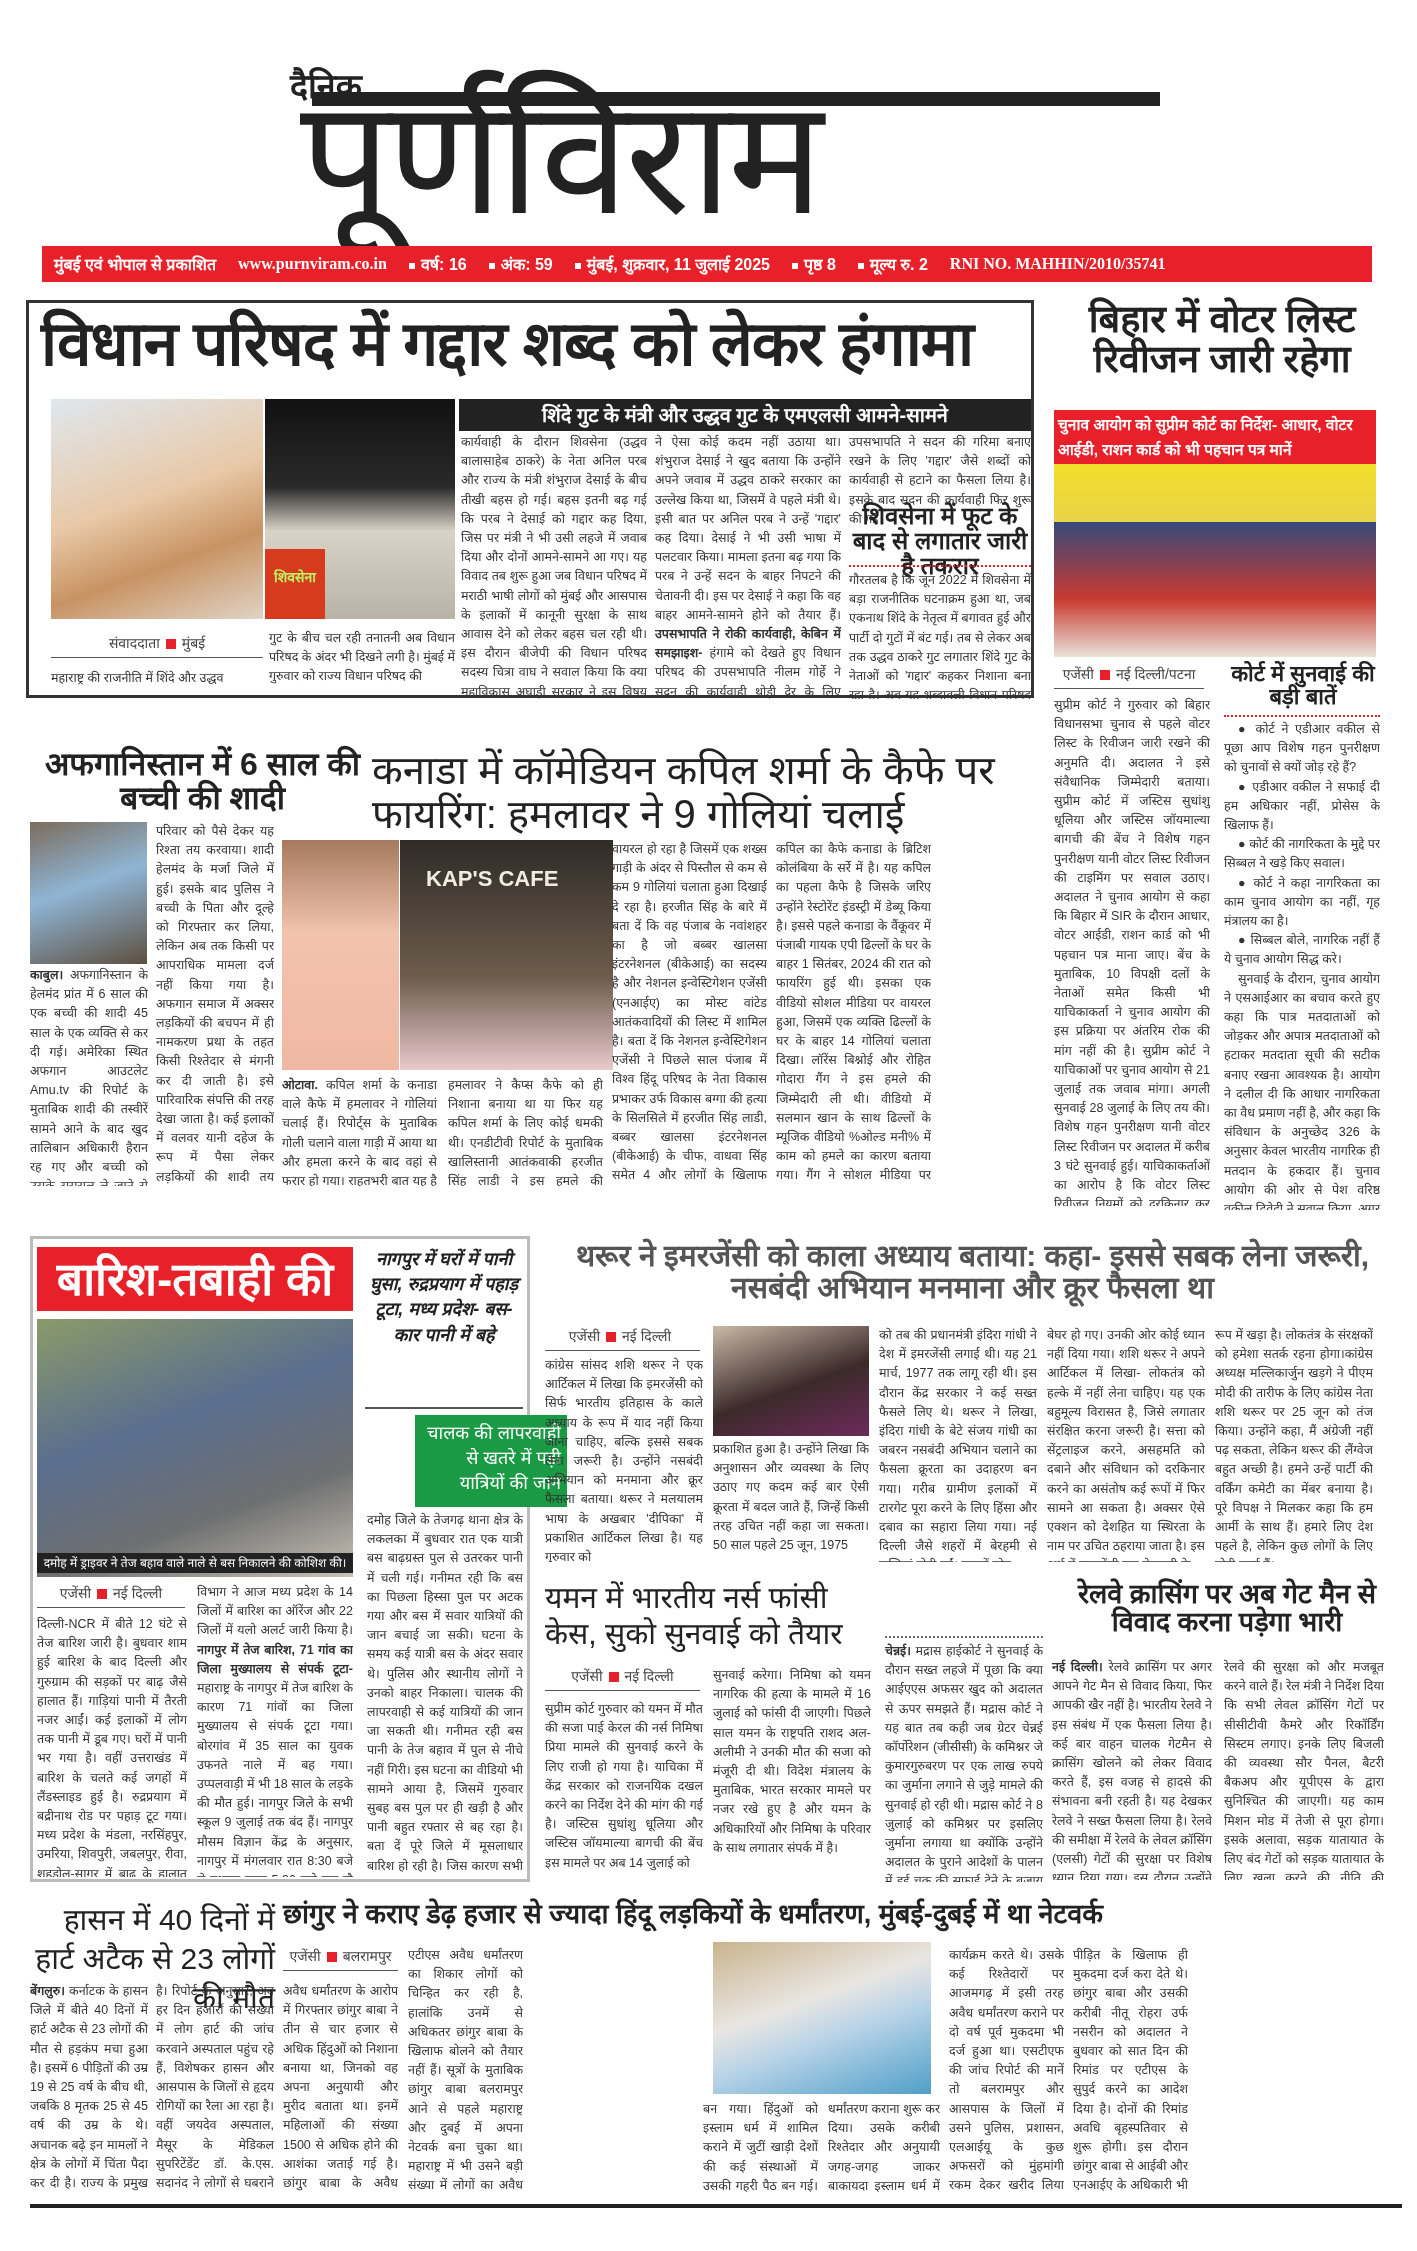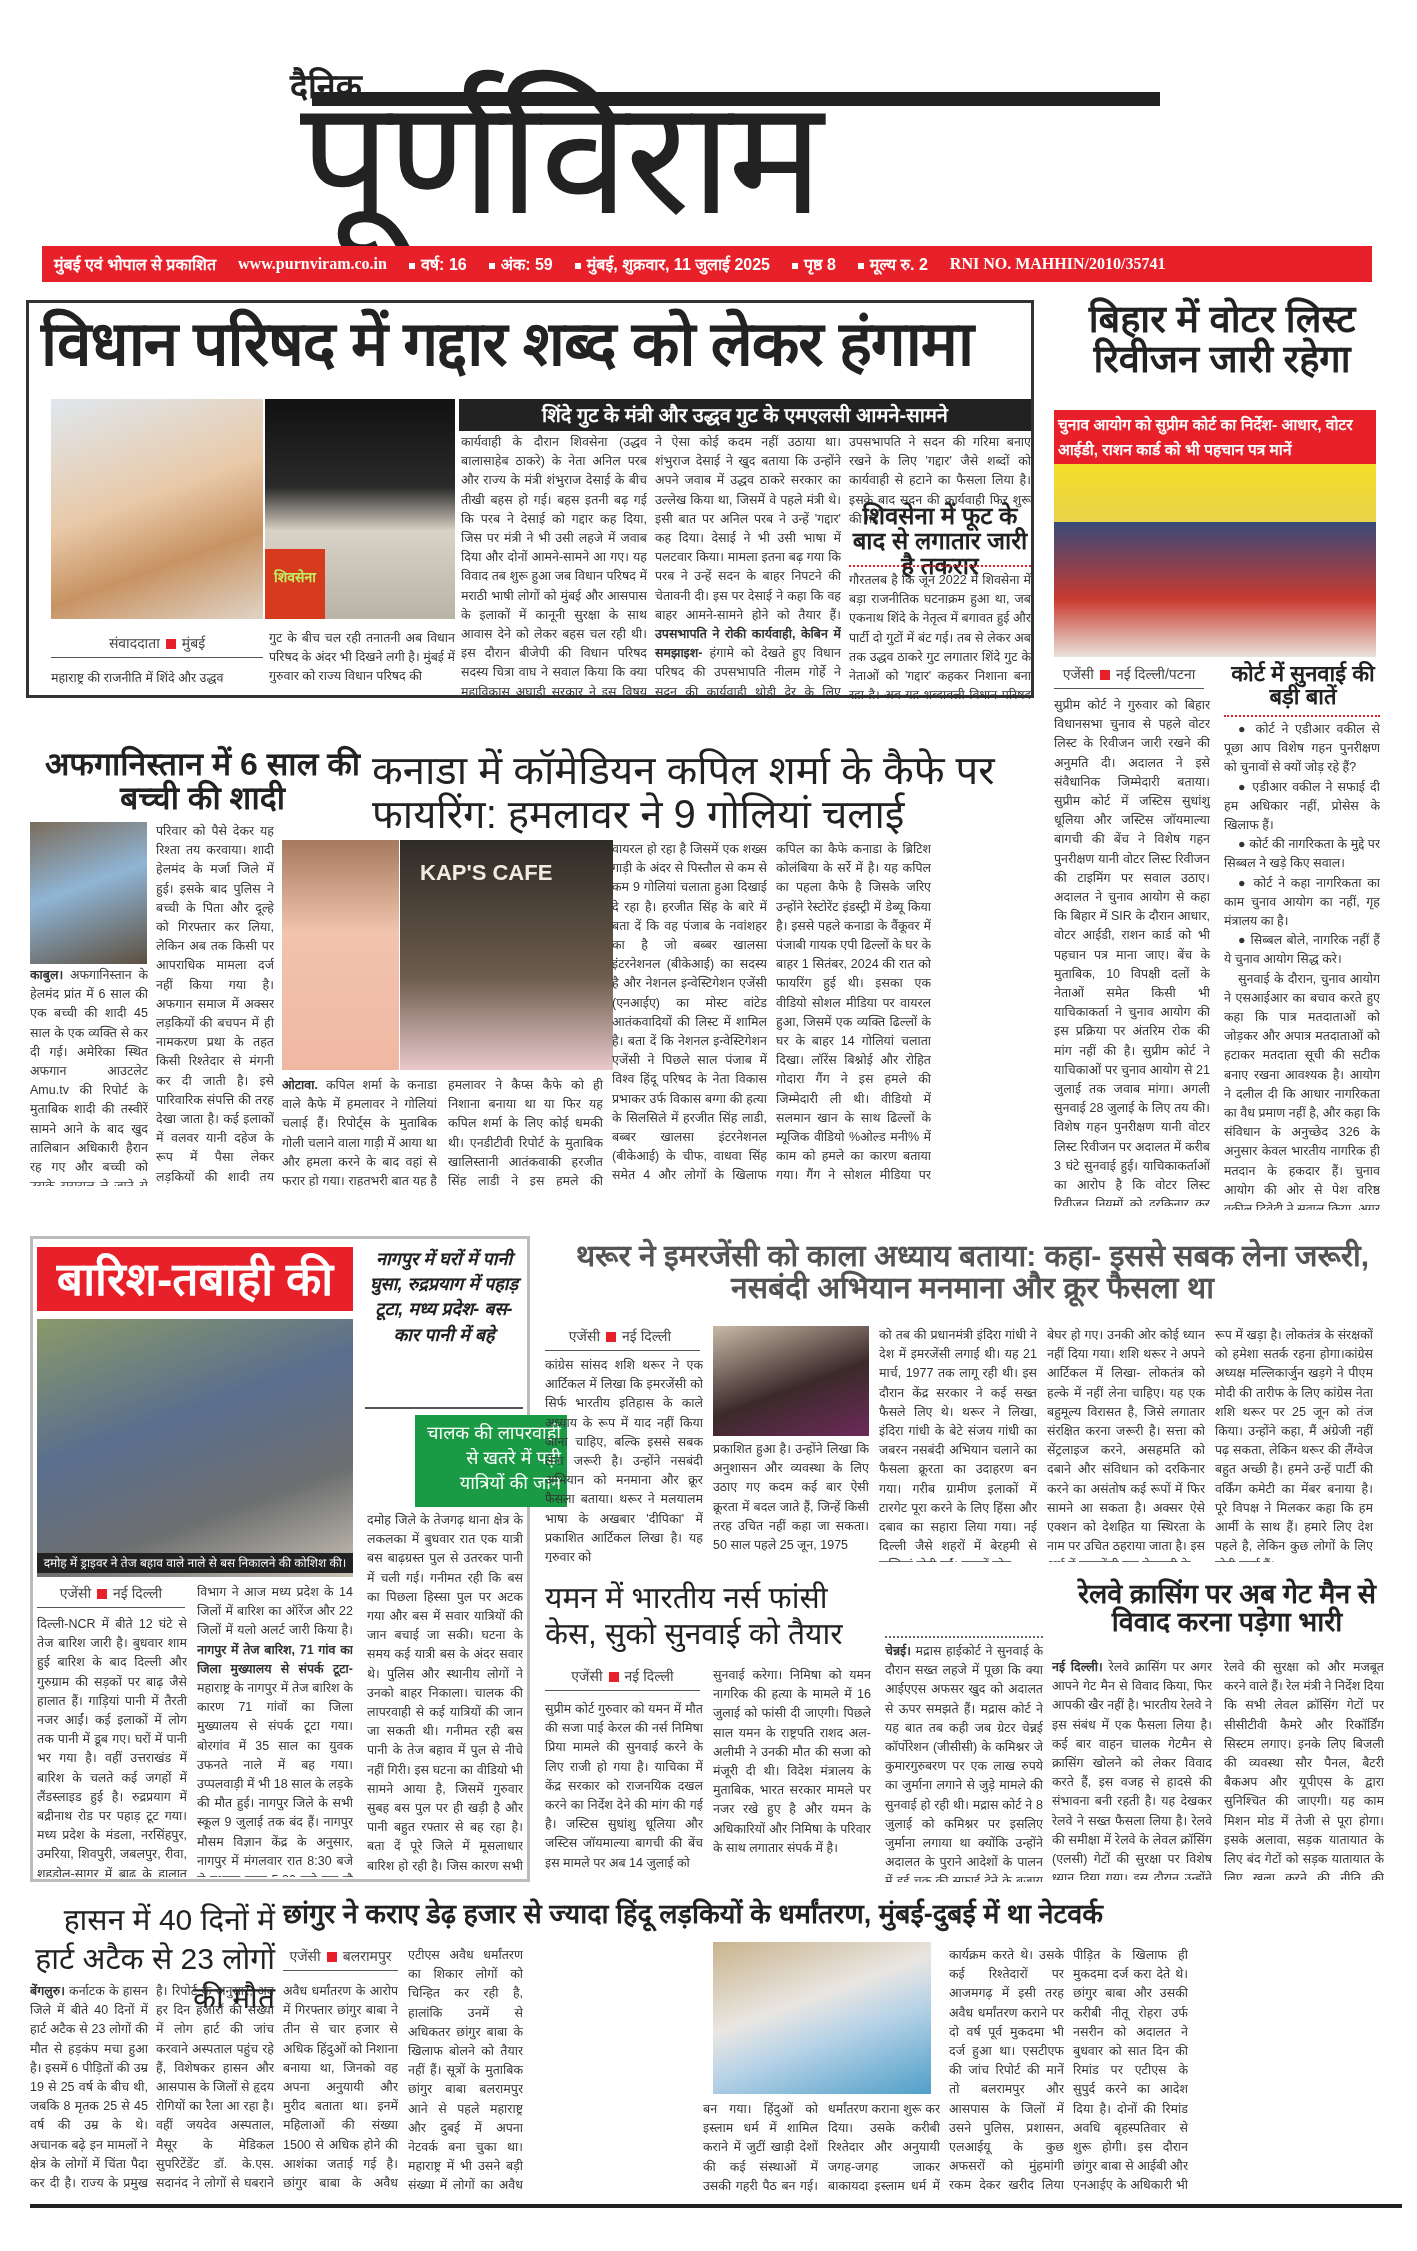--- a/index.html
+++ b/index.html
@@ -82,21 +82,21 @@
   <div class="headline" style="font-size:32px; text-align:center;">अफगानिस्तान में 6 साल की बच्ची की शादी</div>
   <div class="abs photo" style="left:0; top:74px; width:117px; height:142px; background:linear-gradient(160deg,#7b6c5c,#8fb5d5 45%,#5d4f3f);"></div>
   <div class="abs col" style="left:0; top:218px; width:118px; height:220px; overflow:hidden;"><b>काबुल।</b> <span>अफगानिस्तान के हेलमंद प्रांत में 6 साल की एक बच्ची की शादी 45 साल के एक व्यक्ति से कर दी गई। अमेरिका स्थित अफगान आउटलेट Amu.tv की रिपोर्ट के मुताबिक शादी की तस्वीरें सामने आने के बाद खुद तालिबान अधिकारी हैरान रह गए और बच्ची को उसके ससुराल ले जाने से रोक दिया। हालांकि तालिबान अफसरों ने यह भी कहा कि जब वह 9 साल की हो जाएगी, तब उसे पति के घर भेजा जा सकता है। दूल्हे ने बच्ची के</span></div>
   <div class="abs col" style="left:126px; top:74px; width:118px; height:364px; overflow:hidden;">परिवार को पैसे देकर यह रिश्ता तय करवाया। शादी हेलमंद के मर्जा जिले में हुई। इसके बाद पुलिस ने बच्ची के पिता और दूल्हे को गिरफ्तार कर लिया, लेकिन अब तक किसी पर आपराधिक मामला दर्ज नहीं किया गया है। अफगान समाज में अक्सर लड़कियों की बचपन में ही नामकरण प्रथा के तहत किसी रिश्तेदार से मंगनी कर दी जाती है। इसे पारिवारिक संपत्ति की तरह देखा जाता है। कई इलाकों में वलवर यानी दहेज के रूप में पैसा लेकर लड़कियों की शादी तय होती है। यह रकम लड़की की खूबसूरती, सेहत और शिक्षा के स्तर के आधार पर तय होती है। द अफगान टाइम्स को दिए इंटरव्यू में उरुजगान की एक महिला अमीरी ने बताया कि उन्होंने अपनी 14 वर्षीय बेटी की शादी 27 साल के पुरुष से 3 लाख अफगानी में कर दी।</div>
 </div>
 
 <div class="abs" style="left:282px; top:748px; width:755px; height:440px;">
   <div class="headline" style="font-size:40px; font-weight:normal; line-height:1.1; padding-left:90px;">कनाडा में कॉमेडियन कपिल शर्मा के कैफे पर फायरिंग: हमलावर ने 9 गोलियां चलाई</div>
   <div class="abs photo" style="left:0; top:92px; width:117px; height:230px; background:linear-gradient(180deg,#a57a5e,#f2c3ad 40%,#f0b8a3);"></div>
   <div class="abs photo" style="left:118px; top:92px; width:213px; height:230px; background:linear-gradient(180deg,#2f2b27,#6d5d4d 60%,#e9c9cc);">
-    <div style="color:#f2ebe2; font-weight:bold; font-size:22px; padding:20px;">KAP'S CAFE</div>
+    <div style="color:#f2ebe2; font-weight:bold; font-size:22px; padding:26px;">KAP'S CAFE</div>
   </div>
   <div class="abs col" style="left:0; top:328px; width:155px; height:110px; overflow:hidden;"><b>ओटावा.</b> <span>कपिल शर्मा के कनाडा वाले कैफे में हमलावर ने गोलियां चलाई हैं। रिपोर्ट्स के मुताबिक गोली चलाने वाला गाड़ी में आया था और हमला करने के बाद वहां से फरार हो गया। राहतभरी बात यह है कि किसी को कोई चोट नहीं आई है। वैसे अभी तक यह क्लियर नहीं हो पाया है कि</span></div>
   <div class="abs col" style="left:166px; top:328px; width:155px; height:110px; overflow:hidden;">हमलावर ने कैप्स कैफे को ही निशाना बनाया था या फिर यह कपिल शर्मा के लिए कोई धमकी थी। एनडीटीवी रिपोर्ट के मुताबिक खालिस्तानी आतंकवाकी हरजीत सिंह लाडी ने इस हमले की जिम्मेदारी ली है। इस इंसिडेंट का एक वीडियो भी</div>
   <div class="abs col" style="left:330px; top:92px; width:155px; height:346px; overflow:hidden;">वायरल हो रहा है जिसमें एक शख्स गाड़ी के अंदर से पिस्तौल से कम से कम 9 गोलियां चलाता हुआ दिखाई दे रहा है। हरजीत सिंह के बारे में बता दें कि वह पंजाब के नवांशहर का है जो बब्बर खालसा इंटरनेशनल (बीकेआई) का सदस्य है और नेशनल इन्वेस्टिगेशन एजेंसी (एनआईए) का मोस्ट वांटेड आतंकवादियों की लिस्ट में शामिल है। बता दें कि नेशनल इन्वेस्टिगेशन एजेंसी ने पिछले साल पंजाब में विश्व हिंदू परिषद के नेता विकास प्रभाकर उर्फ विकास बग्गा की हत्या के सिलसिले में हरजीत सिंह लाडी, बब्बर खालसा इंटरनेशनल (बीकेआई) के चीफ, वाधवा सिंह समेत 4 और लोगों के खिलाफ चार्ज शीट फाइल की थी।</div>
   <div class="abs col" style="left:494px; top:92px; width:155px; height:346px; overflow:hidden;">कपिल का कैफे कनाडा के ब्रिटिश कोलंबिया के सर्रे में है। यह कपिल का पहला कैफे है जिसके जरिए उन्होंने रेस्टोरेंट इंडस्ट्री में डेब्यू किया है। इससे पहले कनाडा के वैंकूवर में पंजाबी गायक एपी ढिल्लों के घर के बाहर 1 सितंबर, 2024 की रात को फायरिंग हुई थी। इसका एक वीडियो सोशल मीडिया पर वायरल हुआ, जिसमें एक व्यक्ति ढिल्लों के घर के बाहर 14 गोलियां चलाता दिखा। लॉरेंस बिश्नोई और रोहित गोदारा गैंग ने इस हमले की जिम्मेदारी ली थी। वीडियो में सलमान खान के साथ ढिल्लों के म्यूजिक वीडियो %ओल्ड मनी% में काम को हमले का कारण बताया गया। गैंग ने सोशल मीडिया पर धमकी दी थी कि ढिल्लों को सलमान खान से दूरी बनाए रखनी चाहिए, नहीं तो गंभीर परिणाम भुगतने होंगे।</div>
 </div>
 
 <div class="abs" style="left:30px; top:1236px; width:500px; height:646px; border:3px solid #bbb;">
   <div class="abs" style="left:4px; top:8px; width:316px; height:64px; background:#e8202a; color:#fff; font-size:46px; font-weight:bold; text-align:center; line-height:64px;">बारिश-तबाही की</div>
   <div class="abs headline" style="left:332px; top:8px; width:158px; font-size:18px; font-style:italic; text-align:center; line-height:1.4;">नागपुर में घरों में पानी घुसा, रुद्रप्रयाग में पहाड़ टूटा, मध्य प्रदेश- बस-कार पानी में बहे</div>

